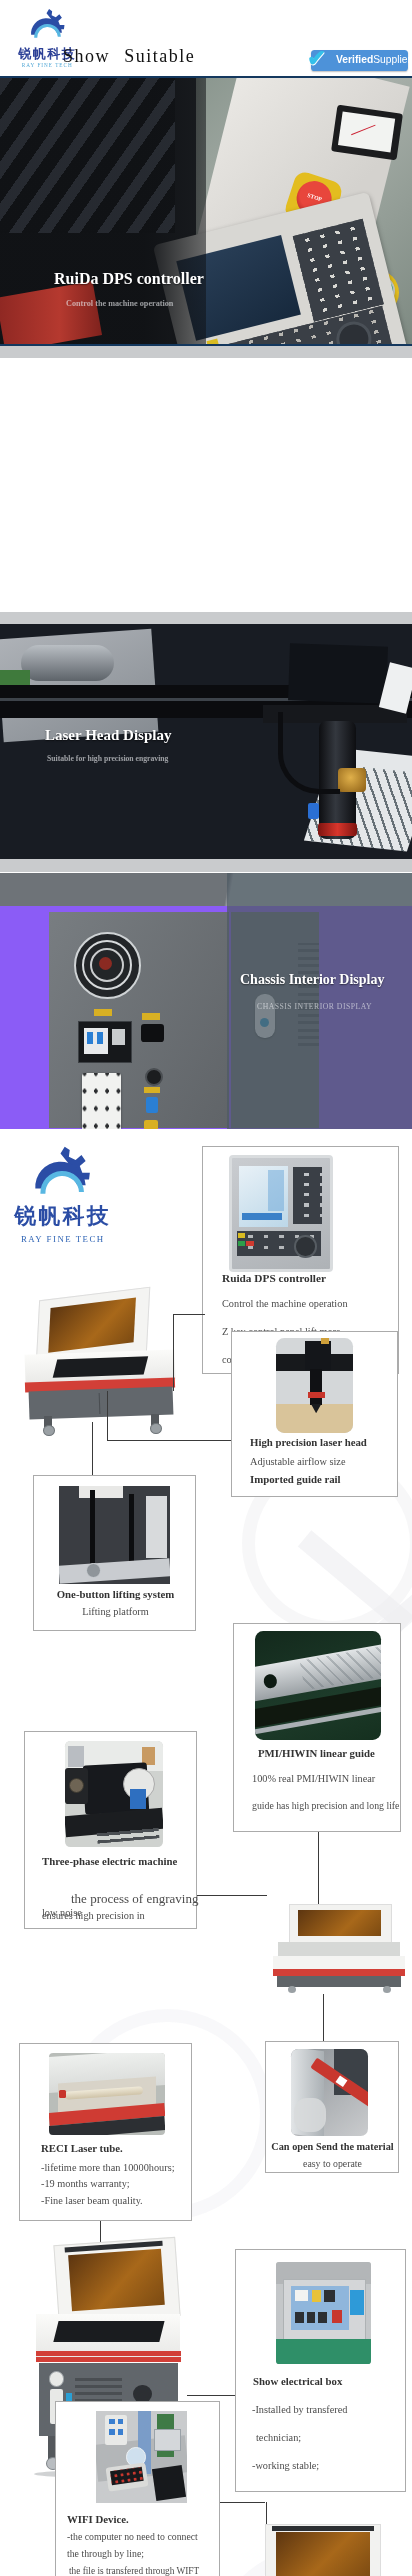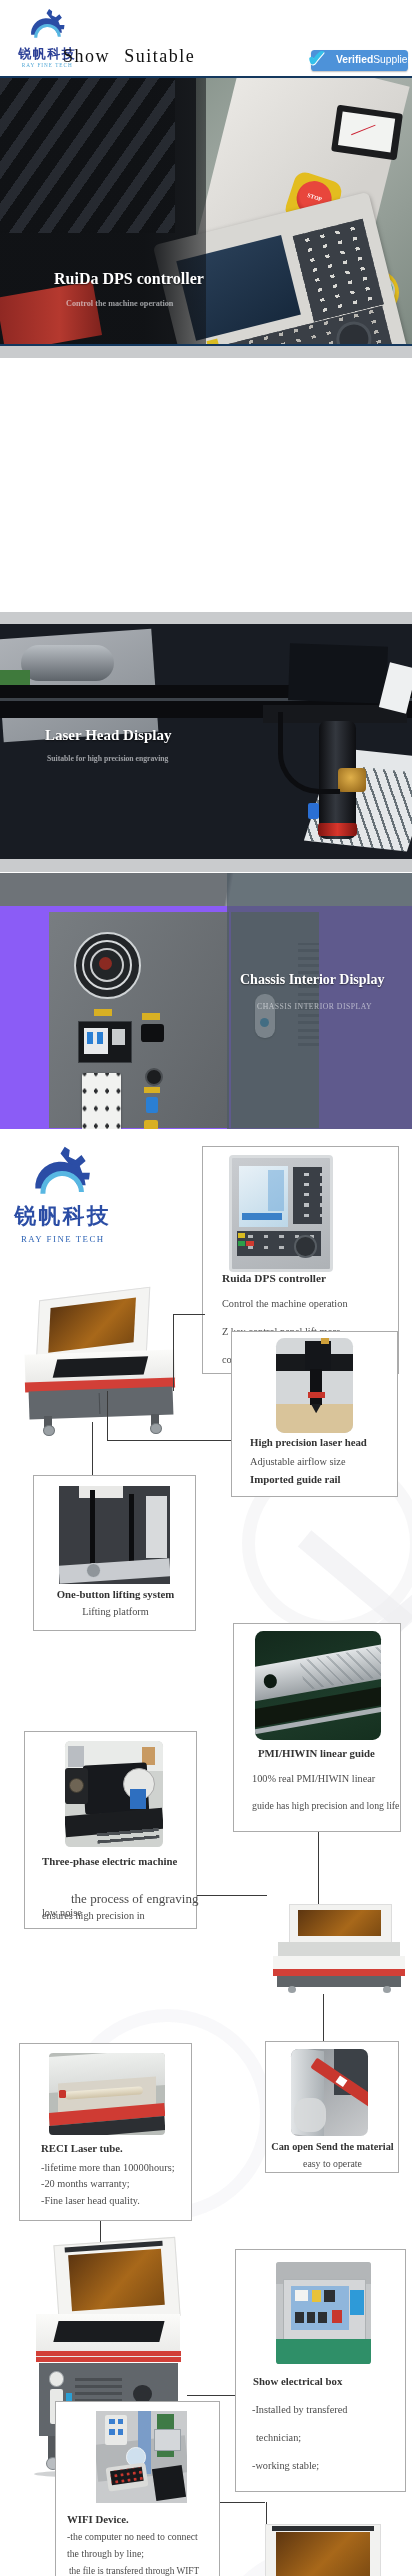--- a/index.html
+++ b/index.html
@@ -280,22 +280,22 @@
   <div class="ph" style="left:49px;top:2053px;width:116px;height:82px;border-radius:4.1px;background:#b9bdb9;">
     <div class="abs" style="left:0;top:0;width:116px;height:36px;background:linear-gradient(180deg,#eef0ee,#d8dad8);transform:skewY(-4deg);"></div>
     <div class="abs" style="left:9.3px;top:27px;width:98px;height:29px;background:#d8d3c8;transform:skewY(-4deg);"></div>
     <div class="abs" style="left:15.5px;top:36px;width:78px;height:8.2px;border-radius:4.1px;background:linear-gradient(180deg,#efe9d8,#cfc3a8);transform:rotate(-4deg);"></div>
     <div class="abs" style="left:10.3px;top:37px;width:7.2px;height:8.2px;background:#c8352b;border-radius:1.5px;"></div>
     <div class="abs" style="left:0;top:55px;width:116px;height:13.4px;background:#cf3b33;transform:rotate(-5deg);"></div>
     <div class="abs" style="left:0;top:68px;width:116px;height:14.4px;background:#2c2f33;transform:rotate(-5deg);"></div>
   </div>
   <div class="ct" style="left:41px;top:2142px;font-size:10.8px;">RECI Laser tube.</div>
   <div class="cl" style="left:41px;top:2162px;font-size:10.3px;">-lifetime more than 10000hours;</div>
-  <div class="cl" style="left:41px;top:2178px;font-size:10.3px;">-20 months warranty;</div>
-  <div class="cl" style="left:41px;top:2195px;font-size:10.3px;">-Fine laser head quality.</div>
+  <div class="cl" style="left:41px;top:2178px;font-size:10.3px;">-19 months warranty;</div>
+  <div class="cl" style="left:41px;top:2195px;font-size:10.3px;">-Fine laser beam quality.</div>
 
   <div class="card" style="left:265px;top:2041px;width:134px;height:132px;"></div>
   <div class="ph" style="left:291px;top:2049px;width:77px;height:87px;border-radius:7.2px;background:linear-gradient(140deg,#8c9196,#caccce);">
     <div class="abs" style="left:0;top:0;width:33px;height:87px;background:linear-gradient(90deg,#e2e5e7,#aab0b4);transform:skewY(8deg);"></div>
     <div class="abs" style="left:43px;top:0;width:34px;height:46px;background:#3c4147;"></div>
     <div class="abs" style="left:15.5px;top:29px;width:77px;height:12.4px;background:#c8372e;border-radius:2.1px;transform:rotate(34deg);">
       <div class="abs" style="left:29px;top:2.1px;width:9.3px;height:8.2px;background:#fff;"></div>
     </div>
     <div class="abs" style="left:3.1px;top:49px;width:32px;height:34px;background:#d8dadc;border-radius:40%;opacity:.85;"></div>
   </div>

